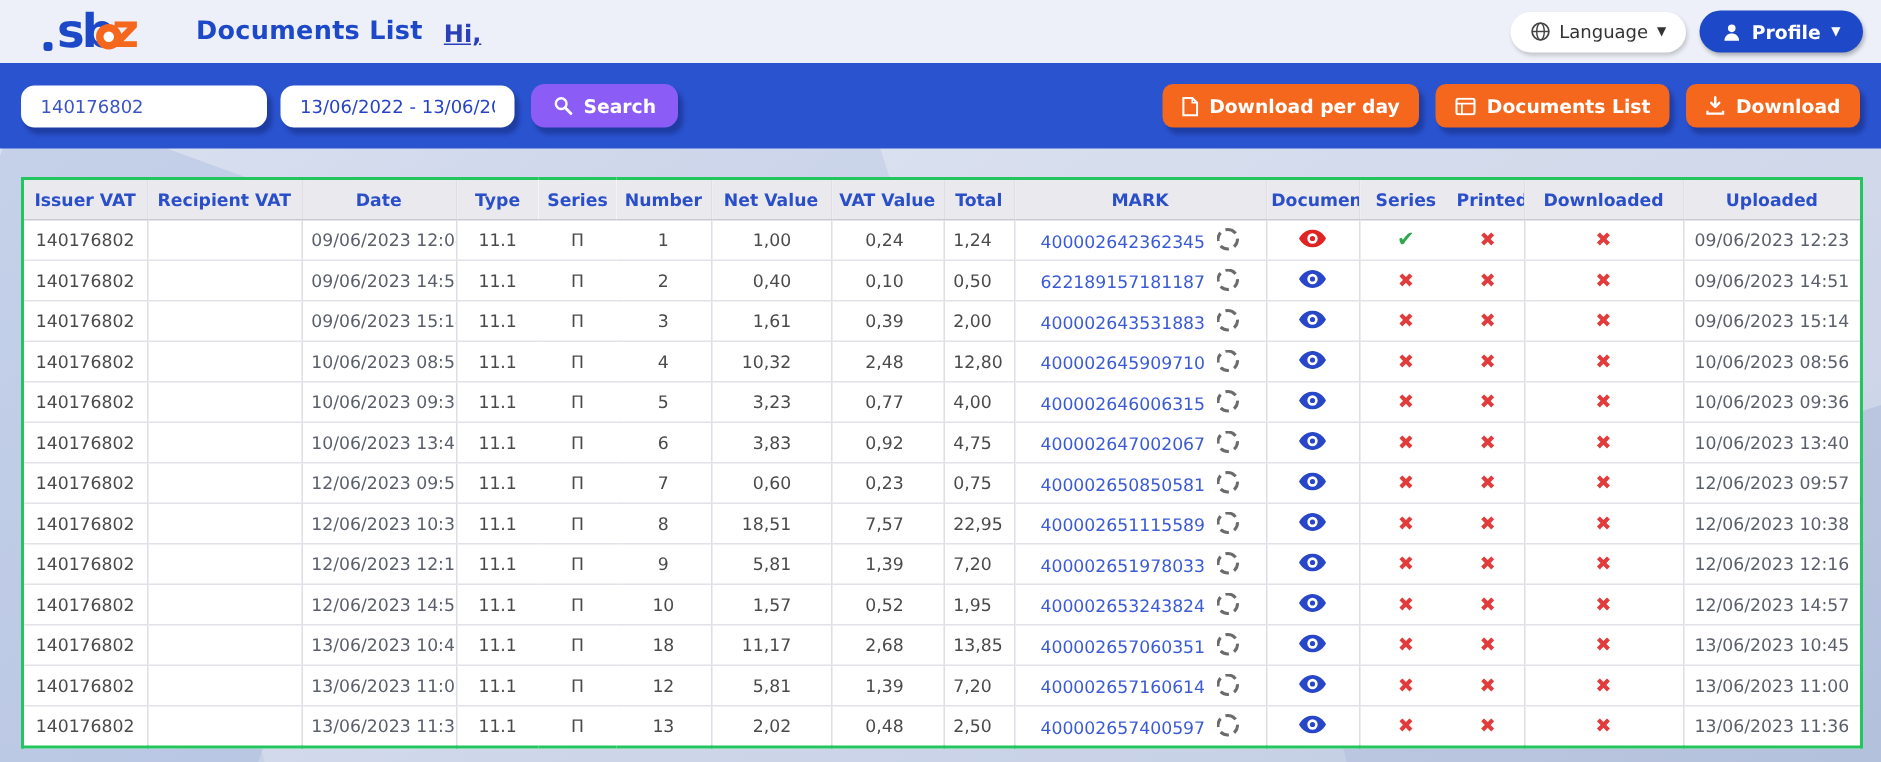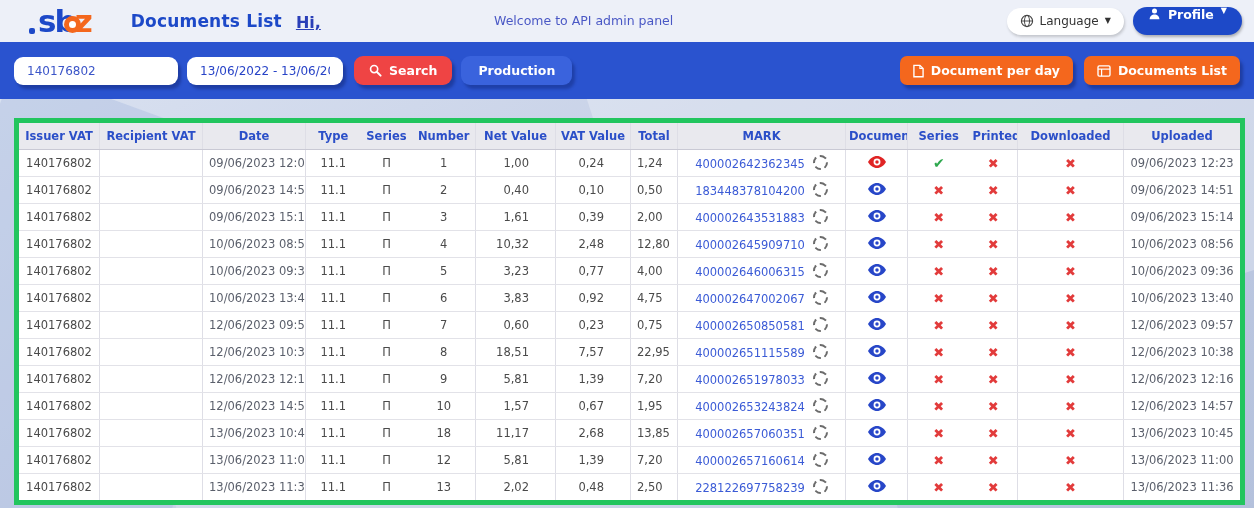--- a/index.html
+++ b/index.html
@@ -18,39 +18,39 @@
   .logo{position:relative;font-weight:bold;font-size:31px;line-height:1;margin-left:26px;letter-spacing:-2px;font-family:"DejaVu Sans",sans-serif;}
   .logo .l-blue{color:#1d49c8;}
   .logo .l-orange{color:#f4671d;}
   .logo-period{position:absolute;left:-9px;bottom:3px;width:6px;height:6px;background:#1d49c8;border-radius:2px;}
   .logo-dot{position:absolute;left:26px;bottom:4px;width:7px;height:7px;background:#fff;border:5px solid #f4671d;border-radius:50%;}
   .page-title{color:#1d49c8;font-weight:bold;font-size:17px;margin-left:40px;letter-spacing:0.2px;}
   .greeting{color:#2a3fb8;font-size:16px;margin-left:14px;margin-top:3px;font-weight:bold;text-decoration:underline;}
   .welcome{position:absolute;left:494px;top:13px;color:#4a58c5;font-size:12.5px;}
   .topbar-right{position:absolute;right:12px;top:7px;display:flex;gap:9px;align-items:center;}
   .btn-language{background:#fff;border:none;border-radius:15px;height:27px;padding:0 13px;display:flex;align-items:center;gap:6px;font-size:12px;color:#333;box-shadow:1px 2px 3px rgba(0,0,0,0.18);cursor:pointer;font-family:inherit;text-align:center;}
-  .btn-profile{background:#1d49c8;border:none;border-radius:15px;height:28px;padding:0 15px;display:flex;gap:7px;font-size:12.5px;color:#fff;font-weight:bold;box-shadow:1px 2px 3px rgba(0,0,0,0.28);cursor:pointer;font-family:inherit;}
+  .btn-profile{background:#1d49c8;border:none;border-radius:15px;height:28px;padding:0 15px;display:flex;align-items:center;gap:7px;font-size:12.5px;color:#fff;font-weight:bold;box-shadow:1px 2px 3px rgba(0,0,0,0.28);cursor:pointer;font-family:inherit;}
   .caret{font-size:8px;line-height:1;}
 
   
   .filterbar{position:relative;height:57px;background:#2a53cf;display:flex;align-items:center;padding:0 14px;z-index:3;}
   .filter-input{height:28px;border:none;border-radius:9px;background:#fff;font-size:12px;padding:0 13px;margin-right:9px;box-shadow:3px 4px 3px rgba(8,20,80,0.35);outline:none;font-family:inherit;}
   .in-issuer{width:138px;color:#3b55c8;}
   .in-mark{width:136px;color:#555;}
   .in-mark::placeholder{color:#9aa0ad;opacity:1;}
   .in-date{width:130px;color:#2743c7;}
   .btn{border:none;cursor:pointer;font-family:inherit;display:flex;align-items:center;gap:7px;color:#fff;font-weight:bold;font-size:12.5px;}
-  .btn-search{background:#ef4444;height:29px;border-radius:9px;padding:0 15px;margin-left:2px;box-shadow:3px 4px 3px rgba(8,20,80,0.35);}
+  .btn-search{background:#8b5cf6;height:29px;border-radius:9px;padding:0 15px;margin-left:2px;box-shadow:3px 4px 3px rgba(8,20,80,0.35);}
   .btn-production{background:#3a63dd;height:29px;border-radius:9px;padding:0 17px;margin-left:9px;box-shadow:3px 4px 3px rgba(8,20,80,0.30);}
   .filter-right{margin-left:auto;display:flex;gap:11px;}
   .btn-orange{background:#f4671d;height:29px;border-radius:7px;padding:0 13px;box-shadow:3px 4px 3px rgba(8,20,80,0.35);}
 
   
   .table-wrap{position:relative;margin:19px 14px 0 14px;z-index:2;}
-  table{border-collapse:collapse;width:1226px;background:#fff;table-layout:fixed;border:5px solid #22c55e;}
+  table{border-collapse:collapse;width:1226px;background:#fff;table-layout:fixed;border:2px solid #22c55e;}
   th{background:#e9e9ee;color:#2b4fc8;font-weight:bold;font-size:11.5px;height:26px;border-bottom:1px solid #c9c9d4;padding:0 3px;white-space:nowrap;overflow:hidden;}
   td{font-size:11.5px;color:#4a4a4a;height:26px;border-bottom:1px solid #e2e2e8;text-align:center;padding:0 6px;white-space:nowrap;overflow:hidden;background:#fff;}
   .vr{border-right:1px solid #dedee6;}
   .num{text-align:right;padding-right:26px;}
   .date-cell{color:#5a5f6b;}
   .mark-link{color:#3b5bd6;text-decoration:none;}
   .spinner{display:inline-block;width:11px;height:11px;border:2px dashed #6b6b6b;border-radius:50%;vertical-align:-2px;margin-left:8px;cursor:pointer;}
   .flag-yes{color:#2ea84e;font-weight:bold;font-size:14px;}
   .flag-no{color:#e23b3b;font-weight:bold;font-size:13px;}
   .eye{display:inline-block;width:18px;height:12px;cursor:pointer;}
@@ -71,21 +71,20 @@
 <div class="bg-shape s2"></div>
 <div class="bg-shape s3"></div>
 
 <div class="topbar">
   <div class="logo">
     <span class="logo-period"></span><span class="l-blue">s</span><span class="l-blue">b</span><span class="l-orange">z</span>
     <span class="logo-dot"></span>
   </div>
   <div class="page-title">Documents List</div>
   <div class="greeting">Hi,</div>
-  <div class="welcome">Welcome to API admin panel</div>
   <div class="topbar-right">
     <button class="btn-language">
       <span style="display:flex;">
         <svg width="14" height="14" viewBox="0 0 16 16">
             <circle cx="8" cy="8" r="6.4" fill="none" stroke="#444" stroke-width="1.3"></circle>
             <ellipse cx="8" cy="8" rx="2.9" ry="6.4" fill="none" stroke="#444" stroke-width="1.1"></ellipse>
             <line x1="1.6" y1="8" x2="14.4" y2="8" stroke="#444" stroke-width="1.1"></line>
           </svg>
       </span>
       <span>Language</span>
@@ -109,42 +108,48 @@
   <input class="filter-input in-date" type="text" value="13/06/2022 - 13/06/2023" style="">
   <button class="btn btn-search">
     <span style="display:flex;">
       <svg width="13" height="13" viewBox="0 0 16 16">
           <circle cx="6.3" cy="6.3" r="4.4" fill="none" stroke="#fff" stroke-width="2"></circle>
           <line x1="9.8" y1="9.8" x2="14.3" y2="14.3" stroke="#fff" stroke-width="2.4" stroke-linecap="round"></line>
         </svg>
     </span>
     <span>Search</span>
   </button>
-  <button class="btn btn-production">
-    <span>Production</span>
-  </button>
   <div class="filter-right">
     <button class="btn btn-orange">
       <span style="display:flex;">
         <svg width="11" height="14" viewBox="0 0 12 14">
             <path d="M1 0.8 h6.5 l3.5 3.5 v9 h-10 z" fill="none" stroke="#fff" stroke-width="1.5"></path>
             <path d="M7.5 0.8 v3.5 h3.5" fill="none" stroke="#fff" stroke-width="1.2"></path>
           </svg>
       </span>
-      <span>Document per day</span>
+      <span>Download per day</span>
     </button>
     <button class="btn btn-orange">
       <span style="display:flex;">
         <svg width="14" height="12" viewBox="0 0 16 14">
             <rect x="1" y="1" width="14" height="12" rx="1.5" fill="none" stroke="#fff" stroke-width="1.6"></rect>
             <line x1="1" y1="4.8" x2="15" y2="4.8" stroke="#fff" stroke-width="1.4"></line>
             <line x1="5.2" y1="4.8" x2="5.2" y2="13" stroke="#fff" stroke-width="1.4"></line>
           </svg>
       </span>
       <span>Documents List</span>
+    </button>
+    <button class="btn btn-orange">
+      <span style="display:flex;">
+        <svg width="13" height="13" viewBox="0 0 16 16">
+            <path d="M8 1 v7.5 M4.7 5.6 L8 8.9 L11.3 5.6" fill="none" stroke="#fff" stroke-width="2" stroke-linecap="round" stroke-linejoin="round"></path>
+            <path d="M1.6 12 v2.4 h12.8 V12" fill="none" stroke="#fff" stroke-width="1.9"></path>
+          </svg>
+      </span>
+      <span>Download</span>
     </button>
   </div>
 </div>
 
 <div class="table-wrap">
   <table>
     <colgroup>
       <col class="c-issuer">
         <col class="c-recipient">
         <col class="c-date">
@@ -213,21 +218,21 @@
     <td class="vr">140176802</td>
     <td class="vr"></td>
     <td class="vr date-cell">09/06/2023 14:51</td>
     <td>11.1</td>
     <td>Π</td>
     <td class="vr">2</td>
     <td class="vr num">0,40</td>
     <td class="vr num">0,10</td>
     <td class="vr num">0,50</td>
     <td class="vr">
-      <a href="#" class="mark-link">183448378104200</a><span class="spinner"></span>
+      <a href="#" class="mark-link">622189157181187</a><span class="spinner"></span>
     </td>
     <td class="vr">
       <span class="eye eye-blue">
         <svg width="18" height="12" viewBox="0 0 24 16">
                 <path d="M12 0 C7 0 2.7 3.2 0 8 c2.7 4.8 7 8 12 8 s9.3-3.2 12-8 C21.3 3.2 17 0 12 0 z" fill="currentColor"></path>
                 <circle cx="12" cy="8" r="4.6" fill="#fff"></circle>
                 <circle cx="12" cy="8" r="2.3" fill="currentColor"></circle>
               </svg>
       </span>
     </td>
@@ -434,21 +439,21 @@
   </tr>
 
   <tr>
     <td class="vr">140176802</td>
     <td class="vr"></td>
     <td class="vr date-cell">12/06/2023 14:57</td>
     <td>11.1</td>
     <td>Π</td>
     <td class="vr">10</td>
     <td class="vr num">1,57</td>
-    <td class="vr num">0,67</td>
+    <td class="vr num">0,52</td>
     <td class="vr num">1,95</td>
     <td class="vr">
       <a href="#" class="mark-link">400002653243824</a><span class="spinner"></span>
     </td>
     <td class="vr">
       <span class="eye eye-blue">
         <svg width="18" height="12" viewBox="0 0 24 16">
                 <path d="M12 0 C7 0 2.7 3.2 0 8 c2.7 4.8 7 8 12 8 s9.3-3.2 12-8 C21.3 3.2 17 0 12 0 z" fill="currentColor"></path>
                 <circle cx="12" cy="8" r="4.6" fill="#fff"></circle>
                 <circle cx="12" cy="8" r="2.3" fill="currentColor"></circle>
@@ -521,21 +526,21 @@
     <td class="vr">140176802</td>
     <td class="vr"></td>
     <td class="vr date-cell">13/06/2023 11:36</td>
     <td>11.1</td>
     <td>Π</td>
     <td class="vr">13</td>
     <td class="vr num">2,02</td>
     <td class="vr num">0,48</td>
     <td class="vr num">2,50</td>
     <td class="vr">
-      <a href="#" class="mark-link">228122697758239</a><span class="spinner"></span>
+      <a href="#" class="mark-link">400002657400597</a><span class="spinner"></span>
     </td>
     <td class="vr">
       <span class="eye eye-blue">
         <svg width="18" height="12" viewBox="0 0 24 16">
                 <path d="M12 0 C7 0 2.7 3.2 0 8 c2.7 4.8 7 8 12 8 s9.3-3.2 12-8 C21.3 3.2 17 0 12 0 z" fill="currentColor"></path>
                 <circle cx="12" cy="8" r="4.6" fill="#fff"></circle>
                 <circle cx="12" cy="8" r="2.3" fill="currentColor"></circle>
               </svg>
       </span>
     </td>

